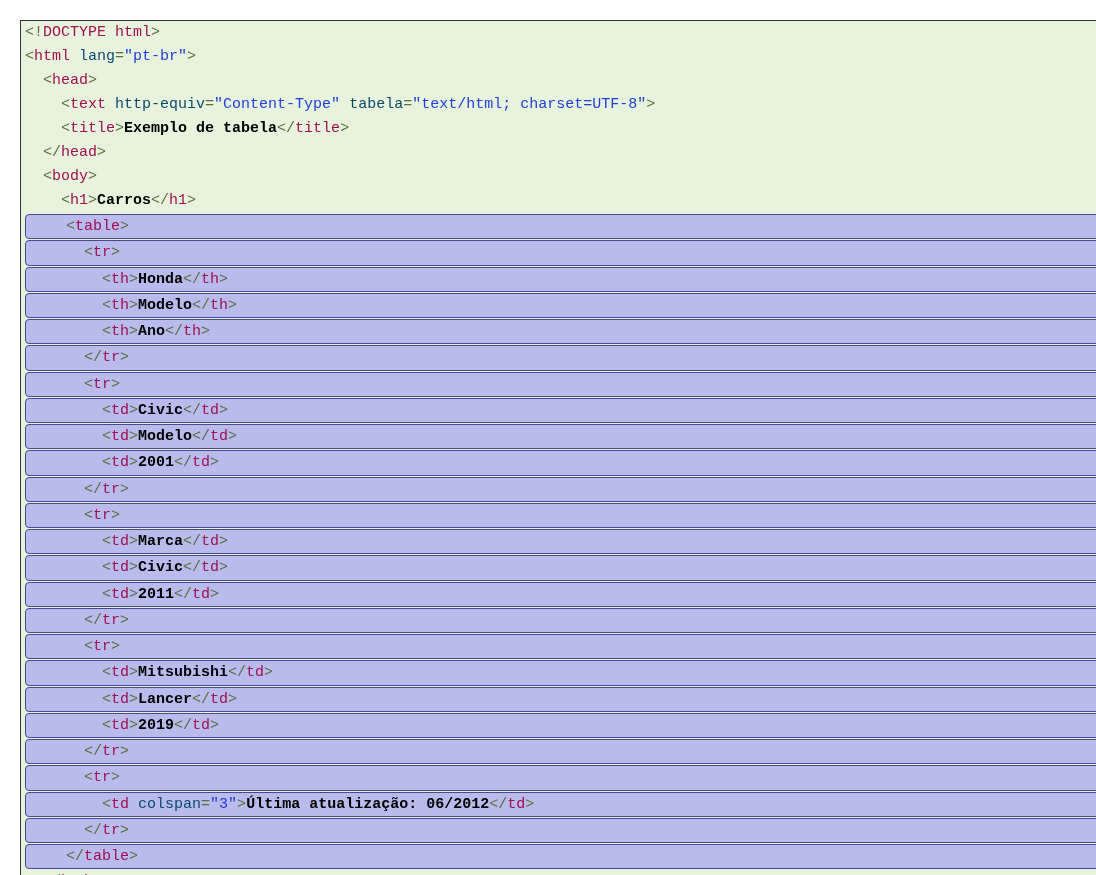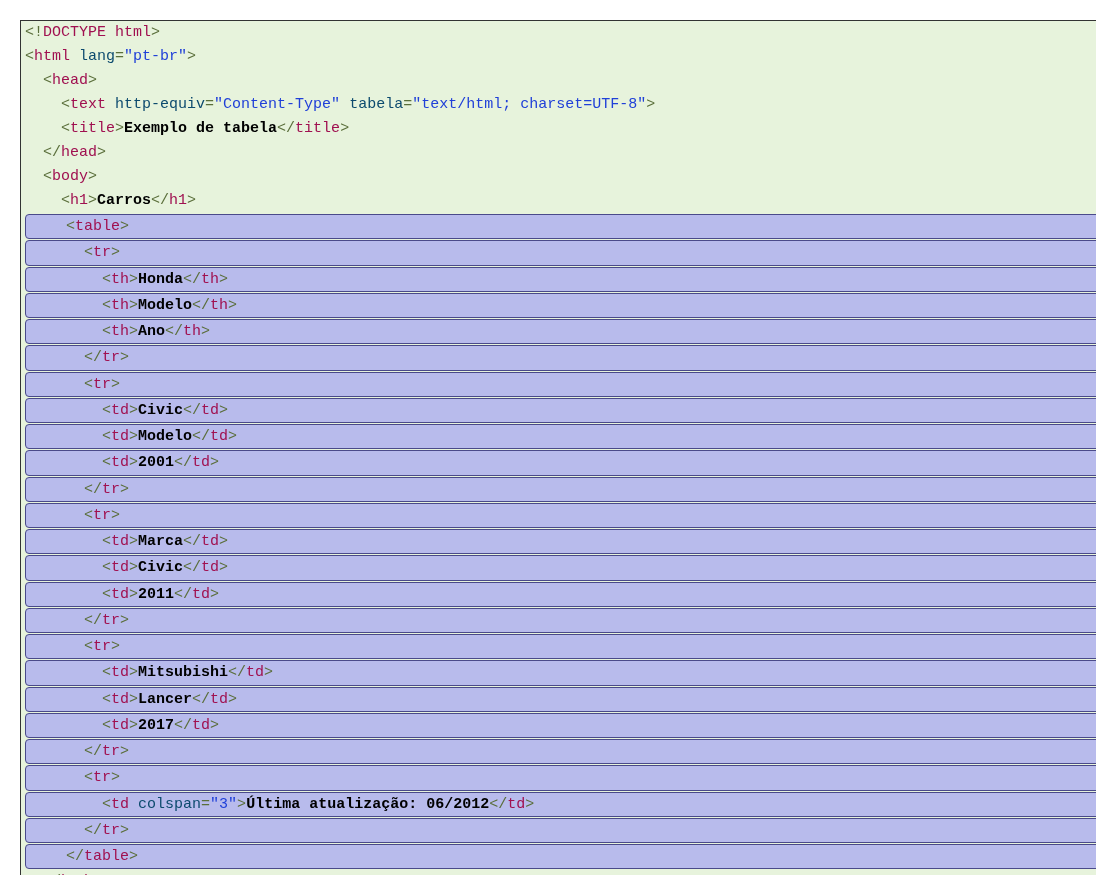--- a/index.html
+++ b/index.html
@@ -76,21 +76,21 @@
 
 <div class="code-line hl-line">      <span class="tag-bracket">&lt;</span><span class="tag-name">tr</span><span class="tag-bracket">&gt;</span></div>
 <div class="code-line hl-line">        <span class="tag-bracket">&lt;</span><span class="tag-name">td</span><span class="tag-bracket">&gt;</span><span class="text">Marca</span><span class="tag-bracket">&lt;/</span><span class="tag-name">td</span><span class="tag-bracket">&gt;</span></div>
 <div class="code-line hl-line">        <span class="tag-bracket">&lt;</span><span class="tag-name">td</span><span class="tag-bracket">&gt;</span><span class="text">Civic</span><span class="tag-bracket">&lt;/</span><span class="tag-name">td</span><span class="tag-bracket">&gt;</span></div>
 <div class="code-line hl-line">        <span class="tag-bracket">&lt;</span><span class="tag-name">td</span><span class="tag-bracket">&gt;</span><span class="text">2011</span><span class="tag-bracket">&lt;/</span><span class="tag-name">td</span><span class="tag-bracket">&gt;</span></div>
 <div class="code-line hl-line">      <span class="tag-bracket">&lt;/</span><span class="tag-name">tr</span><span class="tag-bracket">&gt;</span></div>
 
 <div class="code-line hl-line">      <span class="tag-bracket">&lt;</span><span class="tag-name">tr</span><span class="tag-bracket">&gt;</span></div>
 <div class="code-line hl-line">        <span class="tag-bracket">&lt;</span><span class="tag-name">td</span><span class="tag-bracket">&gt;</span><span class="text">Mitsubishi</span><span class="tag-bracket">&lt;/</span><span class="tag-name">td</span><span class="tag-bracket">&gt;</span></div>
 <div class="code-line hl-line">        <span class="tag-bracket">&lt;</span><span class="tag-name">td</span><span class="tag-bracket">&gt;</span><span class="text">Lancer</span><span class="tag-bracket">&lt;/</span><span class="tag-name">td</span><span class="tag-bracket">&gt;</span></div>
-<div class="code-line hl-line">        <span class="tag-bracket">&lt;</span><span class="tag-name">td</span><span class="tag-bracket">&gt;</span><span class="text">2017</span><span class="tag-bracket">&lt;/</span><span class="tag-name">td</span><span class="tag-bracket">&gt;</span></div>
+<div class="code-line hl-line">        <span class="tag-bracket">&lt;</span><span class="tag-name">td</span><span class="tag-bracket">&gt;</span><span class="text">2019</span><span class="tag-bracket">&lt;/</span><span class="tag-name">td</span><span class="tag-bracket">&gt;</span></div>
 <div class="code-line hl-line">      <span class="tag-bracket">&lt;/</span><span class="tag-name">tr</span><span class="tag-bracket">&gt;</span></div>
 
 <div class="code-line hl-line">      <span class="tag-bracket">&lt;</span><span class="tag-name">tr</span><span class="tag-bracket">&gt;</span></div>
 <div class="code-line hl-line">        <span class="tag-bracket">&lt;</span><span class="tag-name">td</span> <span class="attr-name">colspan</span><span class="tag-bracket">=</span><span class="attr-value">"3"</span><span class="tag-bracket">&gt;</span><span class="text">Última atualização: 06/2012</span><span class="tag-bracket">&lt;/</span><span class="tag-name">td</span><span class="tag-bracket">&gt;</span></div>
 <div class="code-line hl-line">      <span class="tag-bracket">&lt;/</span><span class="tag-name">tr</span><span class="tag-bracket">&gt;</span></div>
 
 <div class="code-line hl-line">    <span class="tag-bracket">&lt;/</span><span class="tag-name">table</span><span class="tag-bracket">&gt;</span></div>
 
 <div class="code-line">  <span class="tag-bracket">&lt;/</span><span class="tag-name">body</span><span class="tag-bracket">&gt;</span></div>
 

